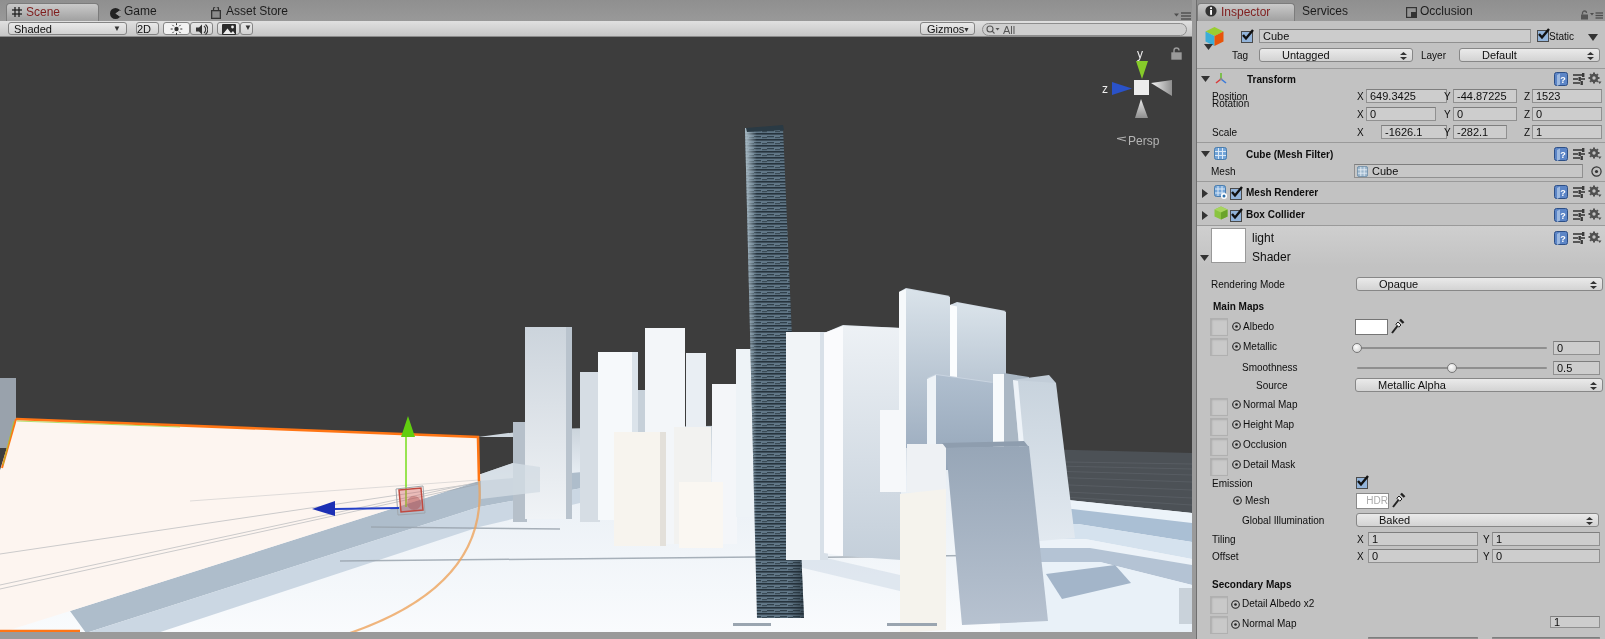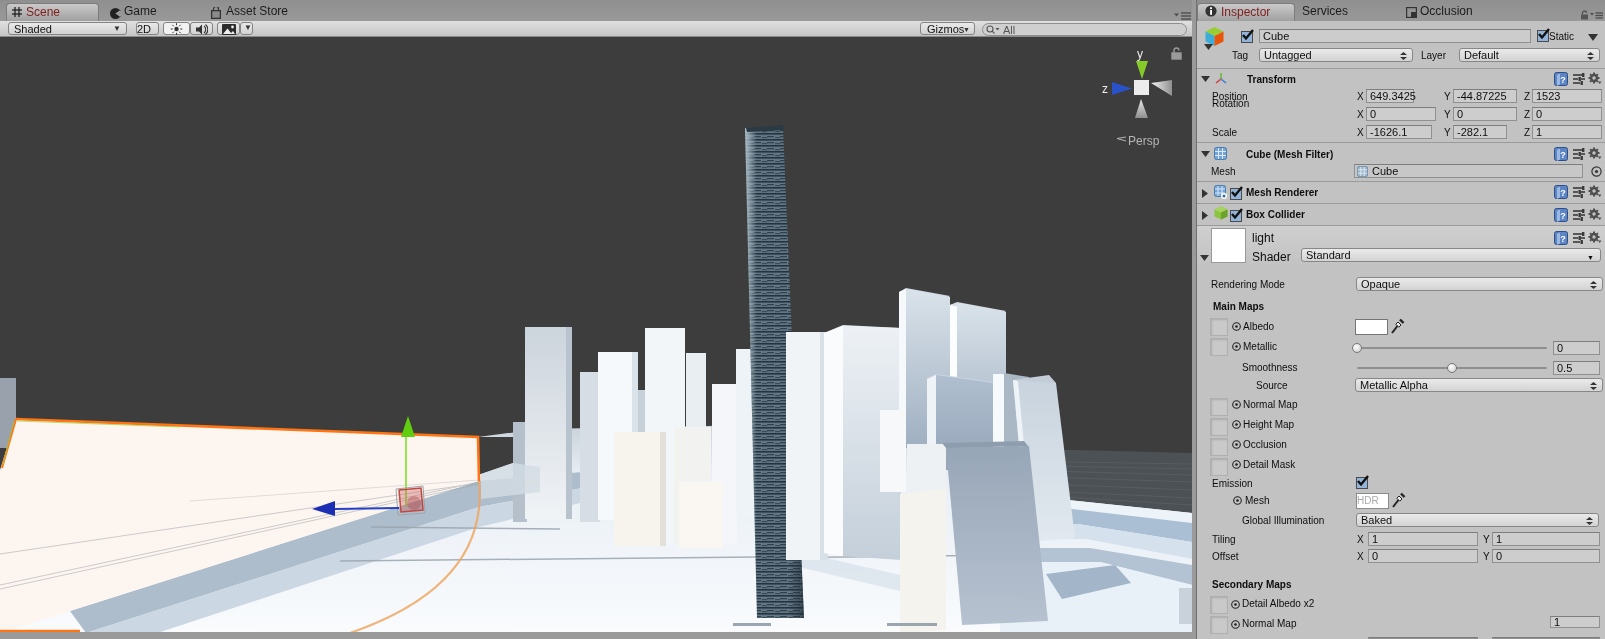--- a/index.html
+++ b/index.html
@@ -11,21 +11,21 @@
 .tabtxt{position:absolute;font-size:12px;color:#7f1d1d;top:3px;white-space:nowrap}
 .ghosttab{position:absolute;top:4px;font-size:12px;color:#1c1c1c;white-space:nowrap}
 
 #toolbar{position:absolute;left:0;top:21px;width:1192px;height:16px;background:linear-gradient(#e0e0e0,#c6c6c6);border-bottom:1px solid #8a8a8a;box-sizing:border-box}
 .tbtn{position:absolute;top:22px;height:13px;background:linear-gradient(#e9e9e9,#d2d2d2);border:1px solid #848484;border-radius:3px;box-sizing:border-box;font-size:11px;color:#111}
 
 #inspector{position:absolute;left:1197px;top:0;width:408px;height:639px;background:#c2c2c2}
 .lbl{position:absolute;font-size:10px;color:#0e0e0e;white-space:nowrap}
 .bold{font-weight:bold}
 .fld{position:absolute;background:#cdcdcd;border:1px solid #909090;border-top-color:#7e7e7e;box-sizing:border-box;font-size:11px;color:#0e0e0e;padding:0 0 0 3px;line-height:12px;height:14px}
-.drop{position:absolute;background:linear-gradient(#eaeaea,#d3d3d3);border:1px solid #878787;border-radius:3px;box-sizing:border-box;font-size:11px;color:#0e0e0e;height:14px;line-height:13px;padding-left:4px}
+.drop{position:absolute;background:linear-gradient(#eaeaea,#d3d3d3);border:1px solid #878787;border-radius:3px;box-sizing:border-box;font-size:11px;color:#0e0e0e;height:14px;line-height:13px;padding-left:22px}
 .sep{position:absolute;left:0;width:408px;height:1px;background:#9a9a9a}
 .slot{position:absolute;width:18px;height:18px;background:#c9c9c9;border:1px solid #b0b0b0;box-shadow:inset 1px 1px 2px rgba(0,0,0,.15);box-sizing:border-box}
 .chk{position:absolute;width:12px;height:12px;background:#93b4da;border:1px solid #4a4a4a;box-sizing:border-box}
 .sld{position:absolute;height:2px;background:#8f8f8f;border-radius:1px}
 .knob{position:absolute;width:10px;height:10px;border-radius:50%;background:radial-gradient(circle at 40% 35%,#fdfdfd,#c9c9c9);border:1px solid #777;box-sizing:border-box}
 </style></head>
 <body>
 <div id="root">
 
   <div class="tabbar" style="left:0;width:1192px"></div>
@@ -406,29 +406,29 @@
             <line x1="2.1" y1="2.1" x2="3.2" y2="3.2"></line>
             <line x1="8.8" y1="8.8" x2="9.9" y2="9.9"></line>
             <line x1="2.1" y1="9.9" x2="3.2" y2="8.8"></line>
             <line x1="8.8" y1="3.2" x2="9.9" y2="2.1"></line>
           </g>
         </g>
         <circle cx="6" cy="6" r="1.7" fill="#c2c2c2"></circle>
         <path d="M11.5 10.5 L15 10.5 L13.2 13 Z" fill="#4f4f4f" transform="translate(-1.5,-1)"></path>
       </svg>
     <div class="lbl" style="left:15px;top:91px">Position</div>
-    <div class="lbl" style="left:160px;top:91px">X</div><div class="fld" style="left:169px;top:89px;width:48px">649.3425</div>
+    <div class="lbl" style="left:160px;top:91px">X</div><div class="fld" style="left:169px;top:89px;width:81px">649.3425</div>
     <div class="lbl" style="left:247px;top:91px">Y</div><div class="fld" style="left:256px;top:89px;width:64px">-44.87225</div>
     <div class="lbl" style="left:327px;top:91px">Z</div><div class="fld" style="left:335px;top:89px;width:70px">1523</div>
     <div class="lbl" style="left:15px;top:98px">Rotation</div>
     <div class="lbl" style="left:160px;top:109px">X</div><div class="fld" style="left:169px;top:107px;width:70px">0</div>
     <div class="lbl" style="left:247px;top:109px">Y</div><div class="fld" style="left:256px;top:107px;width:64px">0</div>
     <div class="lbl" style="left:327px;top:109px">Z</div><div class="fld" style="left:335px;top:107px;width:70px">0</div>
     <div class="lbl" style="left:15px;top:127px">Scale</div>
-    <div class="lbl" style="left:160px;top:127px">X</div><div class="fld" style="left:169px;top:125px;width:66px">-1626.1</div>
+    <div class="lbl" style="left:160px;top:127px">X</div><div class="fld" style="left:184px;top:125px;width:66px">-1626.1</div>
     <div class="lbl" style="left:247px;top:127px">Y</div><div class="fld" style="left:256px;top:125px;width:54px">-282.1</div>
     <div class="lbl" style="left:327px;top:127px">Z</div><div class="fld" style="left:335px;top:125px;width:70px">1</div>
     <div class="sep" style="top:142px"></div>
 
     
     <svg class="abs" style="left:4px;top:151px" width="9" height="6" viewBox="0 0 9 6">
         <polygon points="0,0 9,0 4.5,6" fill="#333"></polygon>
       </svg>
     <svg class="abs" style="left:17px;top:147px" width="13" height="13" viewBox="0 0 13 13">
         <rect x="0.5" y="0.5" width="12" height="12" rx="2" fill="#74a5d8" stroke="#4a7dad"></rect>
@@ -621,21 +621,20 @@
             <line x1="2.1" y1="2.1" x2="3.2" y2="3.2"></line>
             <line x1="8.8" y1="8.8" x2="9.9" y2="9.9"></line>
             <line x1="2.1" y1="9.9" x2="3.2" y2="8.8"></line>
             <line x1="8.8" y1="3.2" x2="9.9" y2="2.1"></line>
           </g>
         </g>
         <circle cx="6" cy="6" r="1.7" fill="#c2c2c2"></circle>
         <path d="M11.5 10.5 L15 10.5 L13.2 13 Z" fill="#4f4f4f" transform="translate(-1.5,-1)"></path>
       </svg>
     <div class="lbl" style="left:55px;top:250px;font-size:12px">Shader</div>
-    <div class="drop" style="left:104px;top:248px;width:300px">Standard<span style="position:absolute;right:6px;top:2px;font-size:7px">▼</span></div>
     <svg class="abs" style="left:3px;top:255px" width="9" height="6" viewBox="0 0 9 6">
         <polygon points="0,0 9,0 4.5,6" fill="#333"></polygon>
       </svg>
 
     
     <div class="lbl" style="left:14px;top:279px">Rendering Mode</div>
     <div class="drop" style="left:159px;top:277px;width:247px">Opaque<svg style="position:absolute;right:5px;top:3px" width="7" height="8" viewBox="0 0 7 8">
           <polygon points="0,3 7,3 3.5,0" fill="#333"></polygon>
           <polygon points="0,5 7,5 3.5,8" fill="#333"></polygon>
         </svg></div>
@@ -705,21 +704,21 @@
         <svg width="14" height="13" viewBox="0 0 14 13" style="position:absolute;left:-1px;top:-3px">
           <path d="M2 6 L5 9.5 L12 1" stroke="#111" stroke-width="2.4" fill="none"></path>
         </svg>
       </div>
 
     <svg class="abs" style="left:36px;top:496px" width="9" height="9" viewBox="0 0 9 9">
         <circle cx="4.5" cy="4.5" r="3.8" fill="none" stroke="#222" stroke-width="1.1"></circle>
         <circle cx="4.5" cy="4.5" r="1.3" fill="#222"></circle>
       </svg>
     <div class="lbl" style="left:48px;top:495px">Mesh</div>
-    <div class="abs" style="left:159px;top:493px;width:33px;height:16px;background:#fff;border:1px solid #8a8a8a;box-sizing:border-box;font-size:10px;color:#aaa;text-align:left;line-height:14px">HDR</div>
+    <div class="abs" style="left:159px;top:493px;width:33px;height:16px;background:#fff;border:1px solid #8a8a8a;box-sizing:border-box;font-size:10px;color:#aaa;text-align:right;line-height:14px">HDR</div>
     <svg class="abs" style="left:194px;top:492px" width="15" height="17" viewBox="0 0 15 17">
         <path d="M2 15 L9 6" stroke="#222" stroke-width="2"></path>
         <path d="M8 4 l3 3 l-2.2 2.2 l-3-3 Z" fill="#eee" stroke="#222" stroke-width="1"></path>
         <path d="M10 1.5 l3.5 3.5" stroke="#222" stroke-width="2.4"></path>
       </svg>
 
     <div class="lbl" style="left:45px;top:515px">Global Illumination</div>
     <div class="drop" style="left:159px;top:513px;width:243px">Baked<svg style="position:absolute;right:5px;top:3px" width="7" height="8" viewBox="0 0 7 8">
           <polygon points="0,3 7,3 3.5,0" fill="#333"></polygon>
           <polygon points="0,5 7,5 3.5,8" fill="#333"></polygon>

